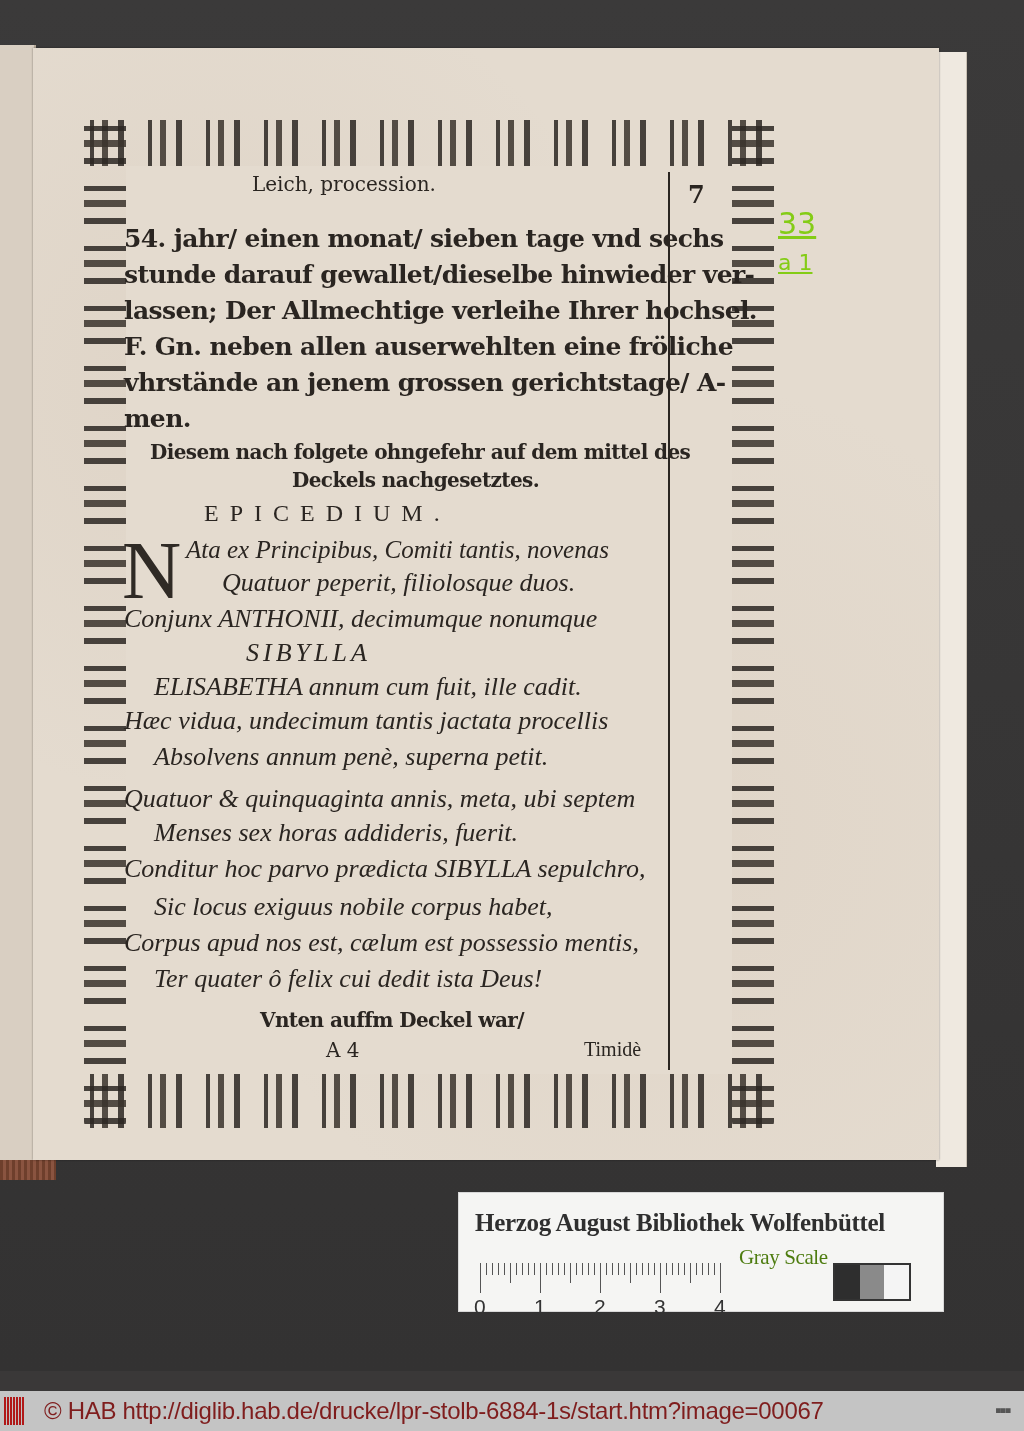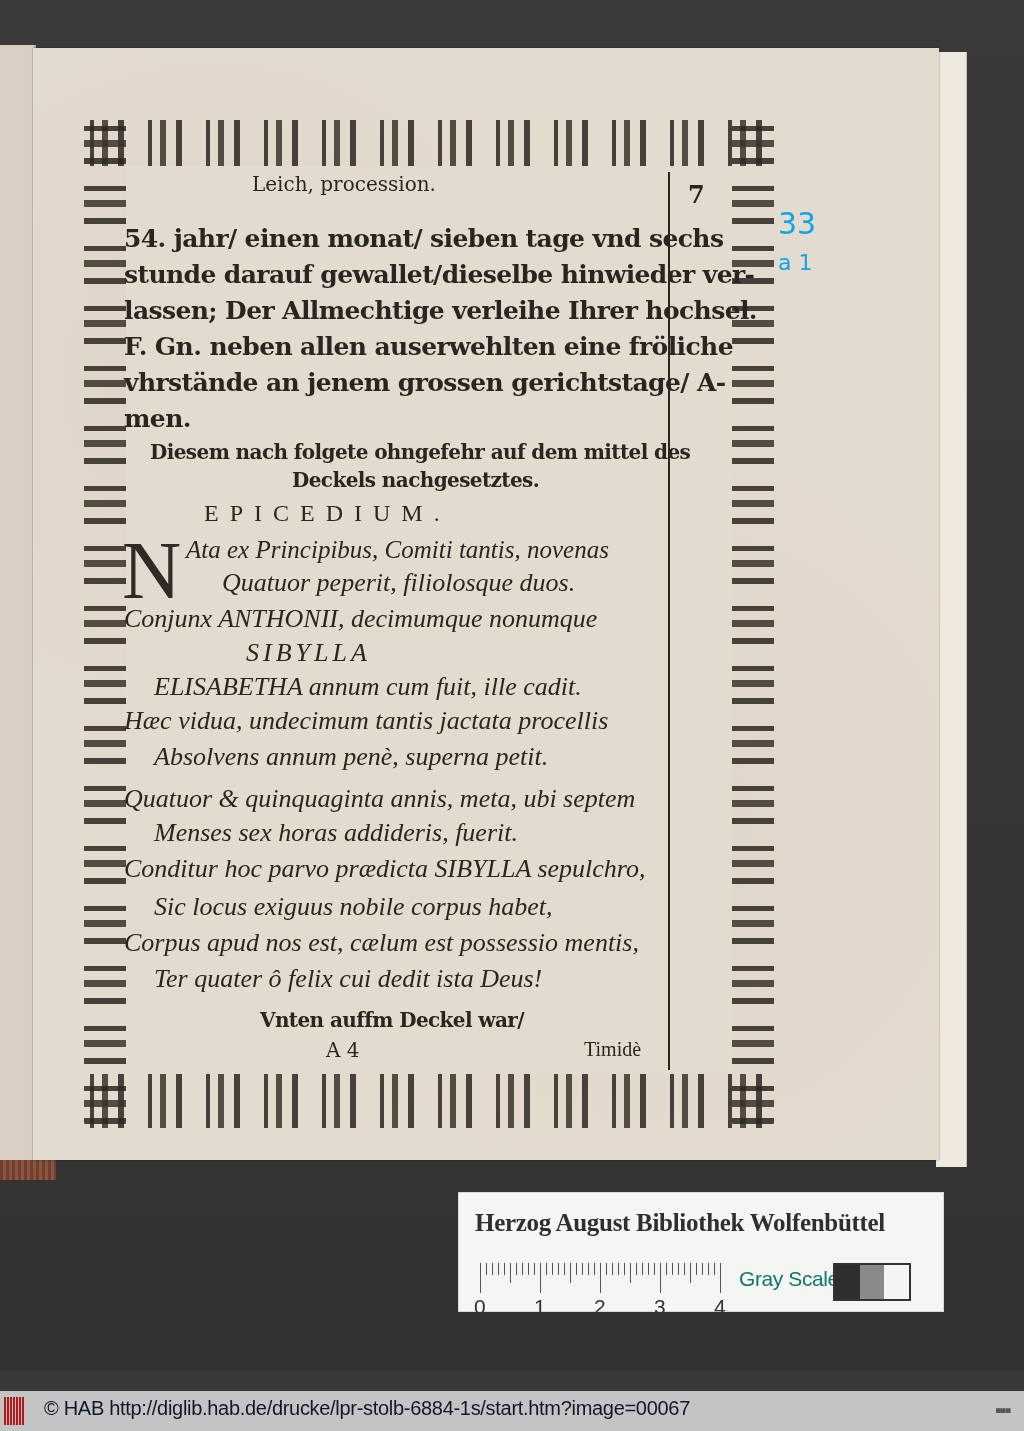--- a/index.html
+++ b/index.html
@@ -66,52 +66,52 @@
     .line { position: absolute; color: #2a2521; white-space: nowrap; }
     .running-head { left: 252px; top: 172px; font-size: 20px; }
     .fraktur { font-family: "DejaVu Serif", serif; font-weight: bold; font-size: 25px; letter-spacing: -0.6px; }
     .fraktur.small { font-size: 20px; }
     .italic { font-family: "Liberation Serif", serif; font-style: italic; font-size: 26px; }
     .caps { font-family: "Liberation Serif", serif; font-size: 24px; letter-spacing: 11px; }
     .dropcap {
       position: absolute; left: 122px; top: 530px; font-family: "Liberation Serif", serif;
       font-size: 82px; line-height: 1; color: #2f2a25;
     }
-    .pencil { position: absolute; color: #0ea5e9; font-family: "DejaVu Sans", sans-serif; }
+    .pencil { position: absolute; color: #84cc16; font-family: "DejaVu Sans", sans-serif; text-decoration: underline; }
     
     .card {
       position: absolute; left: 458px; top: 1192px; width: 484px; height: 118px;
       background: #f5f5f3; border: 1px solid #d8d8d8;
     }
     .card-title {
       position: absolute; left: 16px; top: 16px; font-family: "Liberation Serif", serif;
       font-weight: bold; font-size: 25px; color: #2f2f2f; letter-spacing: -.3px;
     }
     .ruler { position: absolute; left: 21px; top: 70px; width: 243px; height: 36px; }
     .tick { position: absolute; top: 0; width: 1px; background: #555; }
     .ruler-num { position: absolute; top: 32px; font-family: "Liberation Sans", sans-serif; font-size: 21px; color: #333; }
     .gs-label {
-      position: absolute; left: 280px; top: 74px; font-family: Liberation Sans, sans-serif;
-      font-size: 21px; color: #0f766e; letter-spacing: -.4px;
+      position: absolute; left: 280px; top: 52px; font-family: Liberation Serif, serif;
+      font-size: 21px; color: #4d7c0f; letter-spacing: -.4px;
     }
     .gs-box {
       position: absolute; left: 374px; top: 70px; width: 74px; height: 34px; border: 2px solid #333; display: flex;
     }
     .gs-box span { flex: 1; }
     
     .footer {
       position: absolute; left: 0; top: 1391px; width: 1024px; height: 40px; background: #c4c4c4;
     }
     .footer-logo {
       position: absolute; left: 4px; top: 6px; width: 20px; height: 28px;
       background: repeating-linear-gradient(90deg, #b01818 0 2px, transparent 2px 3px);
     }
     .footer-text {
       position: absolute; left: 44px; top: 6px; font-family: "Liberation Sans", sans-serif;
-      font-size: 20px; color: #0f172a; letter-spacing: -.3px;
+      font-size: 24px; color: #7f1d1d; letter-spacing: -.3px;
     }
     .footer-dots {
       position: absolute; left: 996px; top: 15px; font-family: "DejaVu Sans Mono", monospace; font-size: 8px; color: #555;
     }
   </style>
 </head>
 <body>
 
 <div class="scan-bg"></div>
 <div class="left-page"></div>

